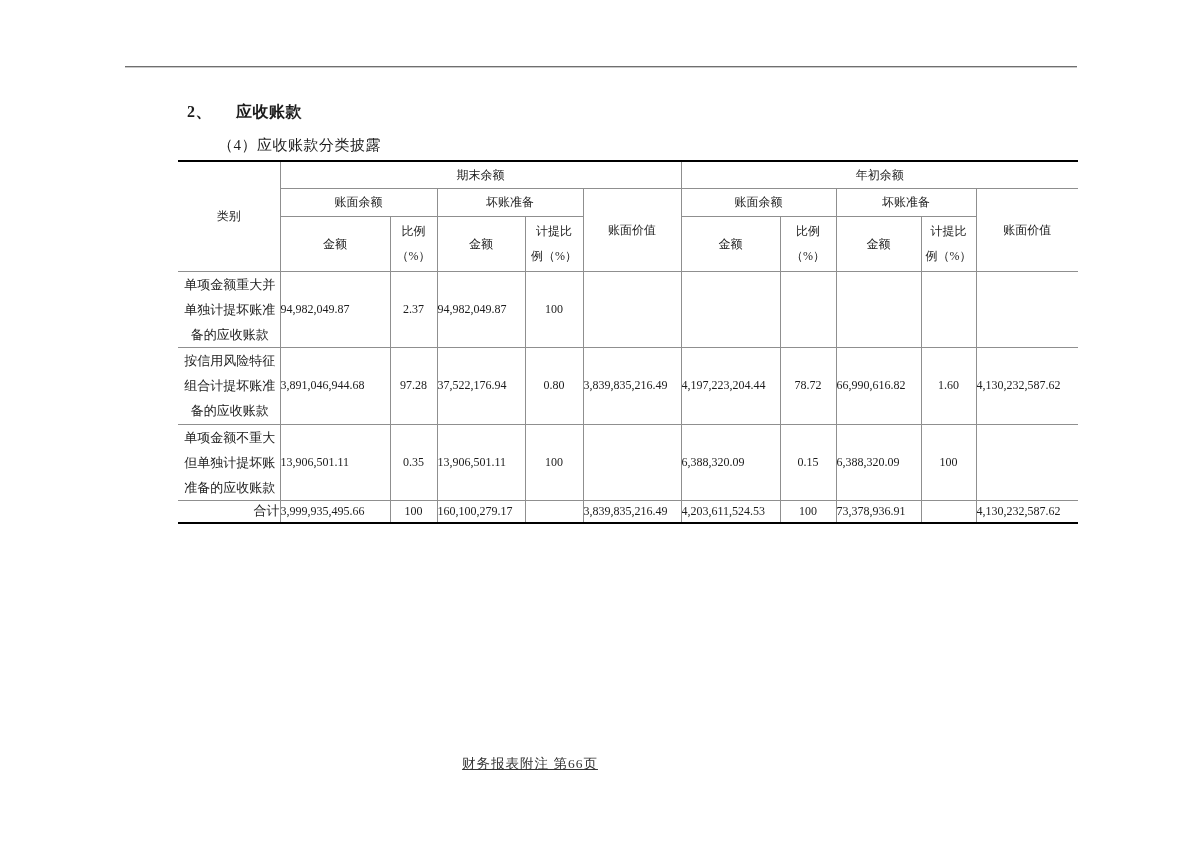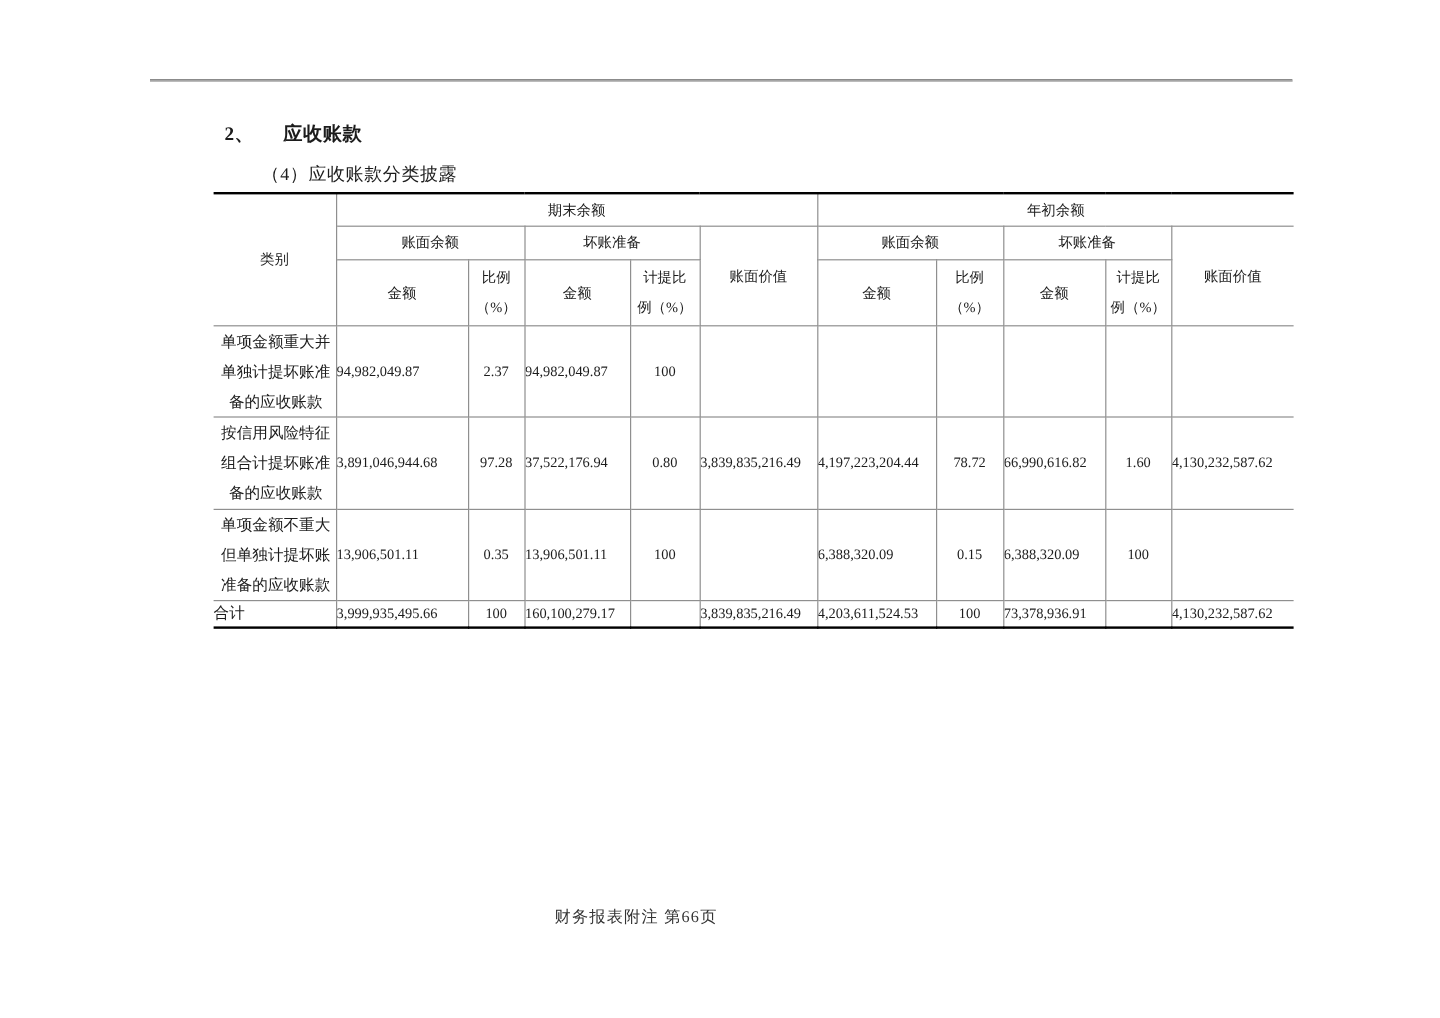--- a/index.html
+++ b/index.html
@@ -56,36 +56,37 @@
   td.hc div { line-height: 25px; }
   td.cat {
     text-align: center;
     padding-left: 4px;
     padding-right: 2px;
     font-size: 13px;
     line-height: 25px;
   }
   td.num { text-align: left; padding-right: 10px; }
   td.pct { text-align: center; }
-  td.total-label { text-align: left; font-size: 13px; }
+  td.total-label { text-align: right; font-size: 13px; }
   tr.h-r1 { height: 27px; }
   tr.h-r2 { height: 28px; }
   tr.h-r3 { height: 55px; }
   tr.d-r1 { height: 75px; }
   tr.d-r2 { height: 77px; }
   tr.d-r3 { height: 75px; }
   tr.t-row { height: 23px; }
   .page-footer {
     position: absolute;
     left: 0; top: 755px;
     width: 1060px;
     text-align: center;
     font-size: 13.5px;
     color: #333333;
     letter-spacing: 1px;
+    text-decoration: underline;
   }
 </style>
 </head>
 <body>
 
 <div class="page">
 
   <div class="top-rule"></div>
 
   <div class="section-heading">

